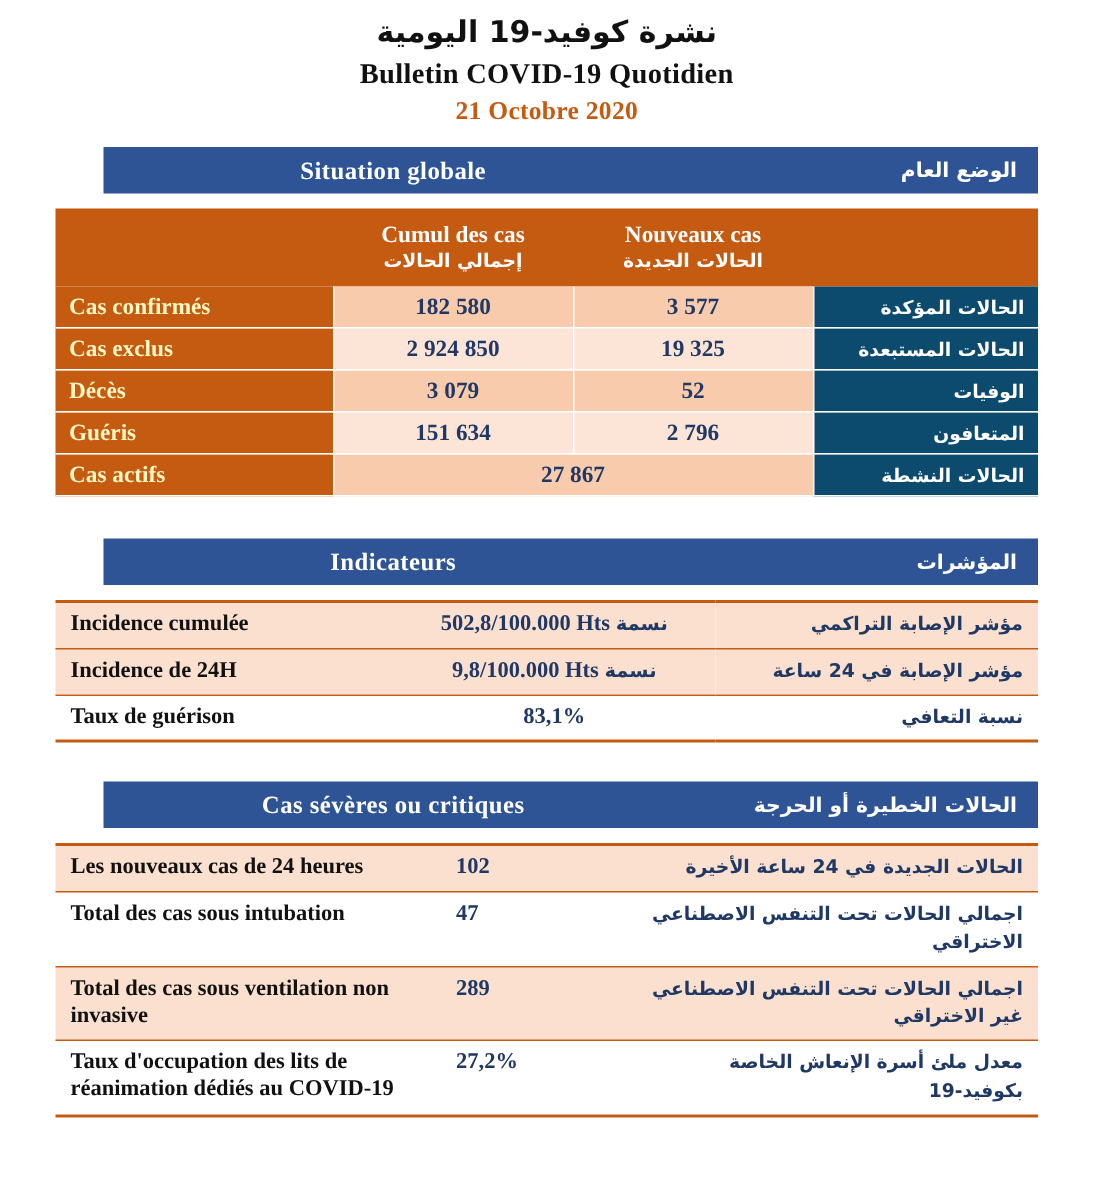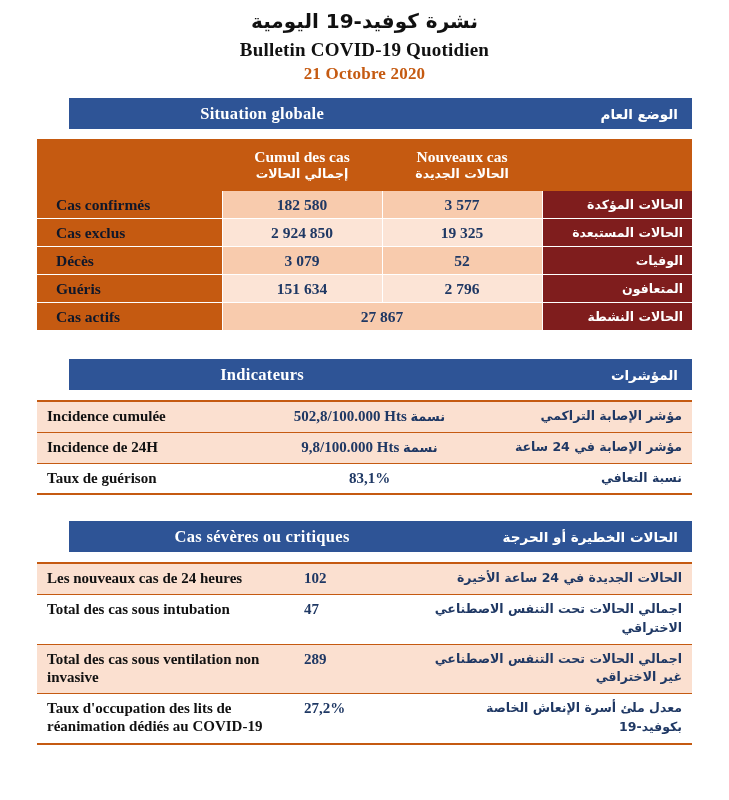--- a/index.html
+++ b/index.html
@@ -121,30 +121,30 @@
     display: block;
     direction: rtl;
     font-size: 12.5px;
     font-weight: bold;
     font-family: "DejaVu Sans", sans-serif;
     line-height: 1.35;
   }
 
   .t1 .lab-fr {
     background: #C55A11;
-    color: #0f172a;
+    color: #fef9c3;
     font-size: 15.5px;
     font-weight: bold;
     font-family: "Liberation Serif", serif;
-    padding-left: 19px;
+    padding-left: 9px;
     border-bottom: 1px solid #ffffff;
     border-right: 1px solid #ffffff;
   }
   .t1 .lab-ar {
-    background: #7f1d1d;
+    background: #0c4a6e;
     color: #ffffff;
     font-size: 12.5px;
     font-weight: bold;
     font-family: "DejaVu Sans", sans-serif;
     direction: rtl;
     text-align: right;
     padding-right: 9px;
     border-bottom: 1px solid #ffffff;
     border-left: 1px solid #ffffff;
   }

